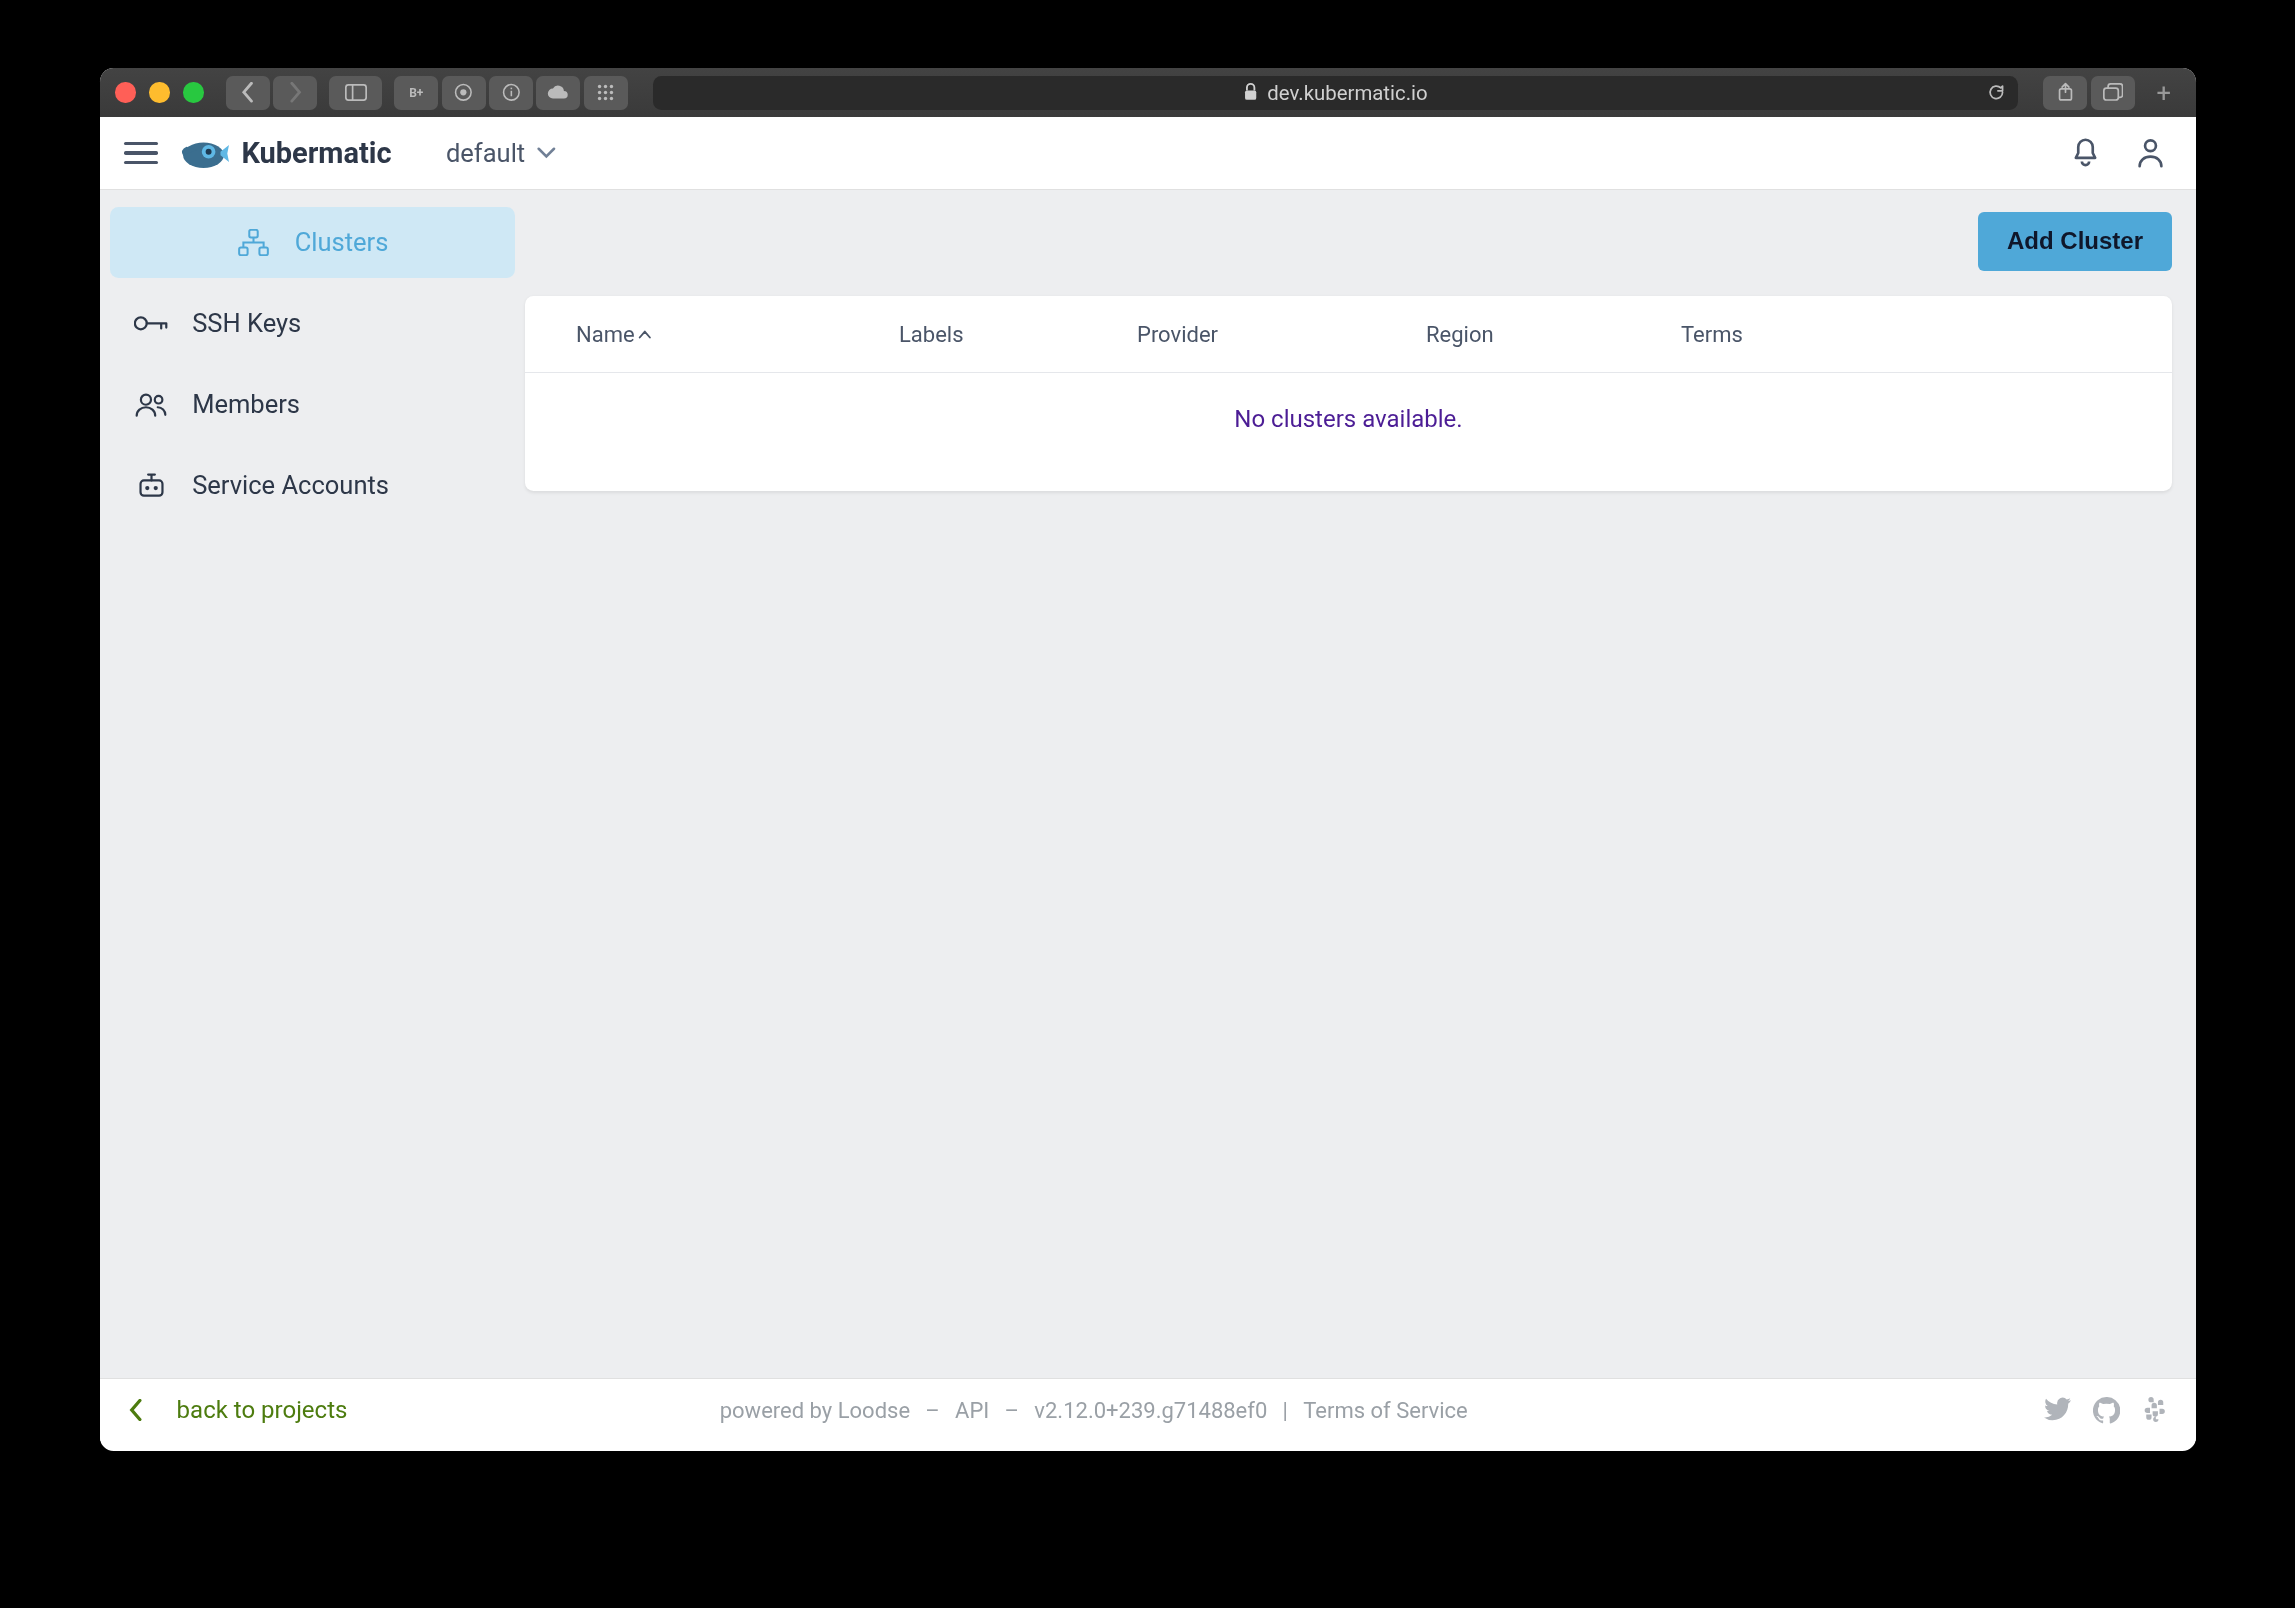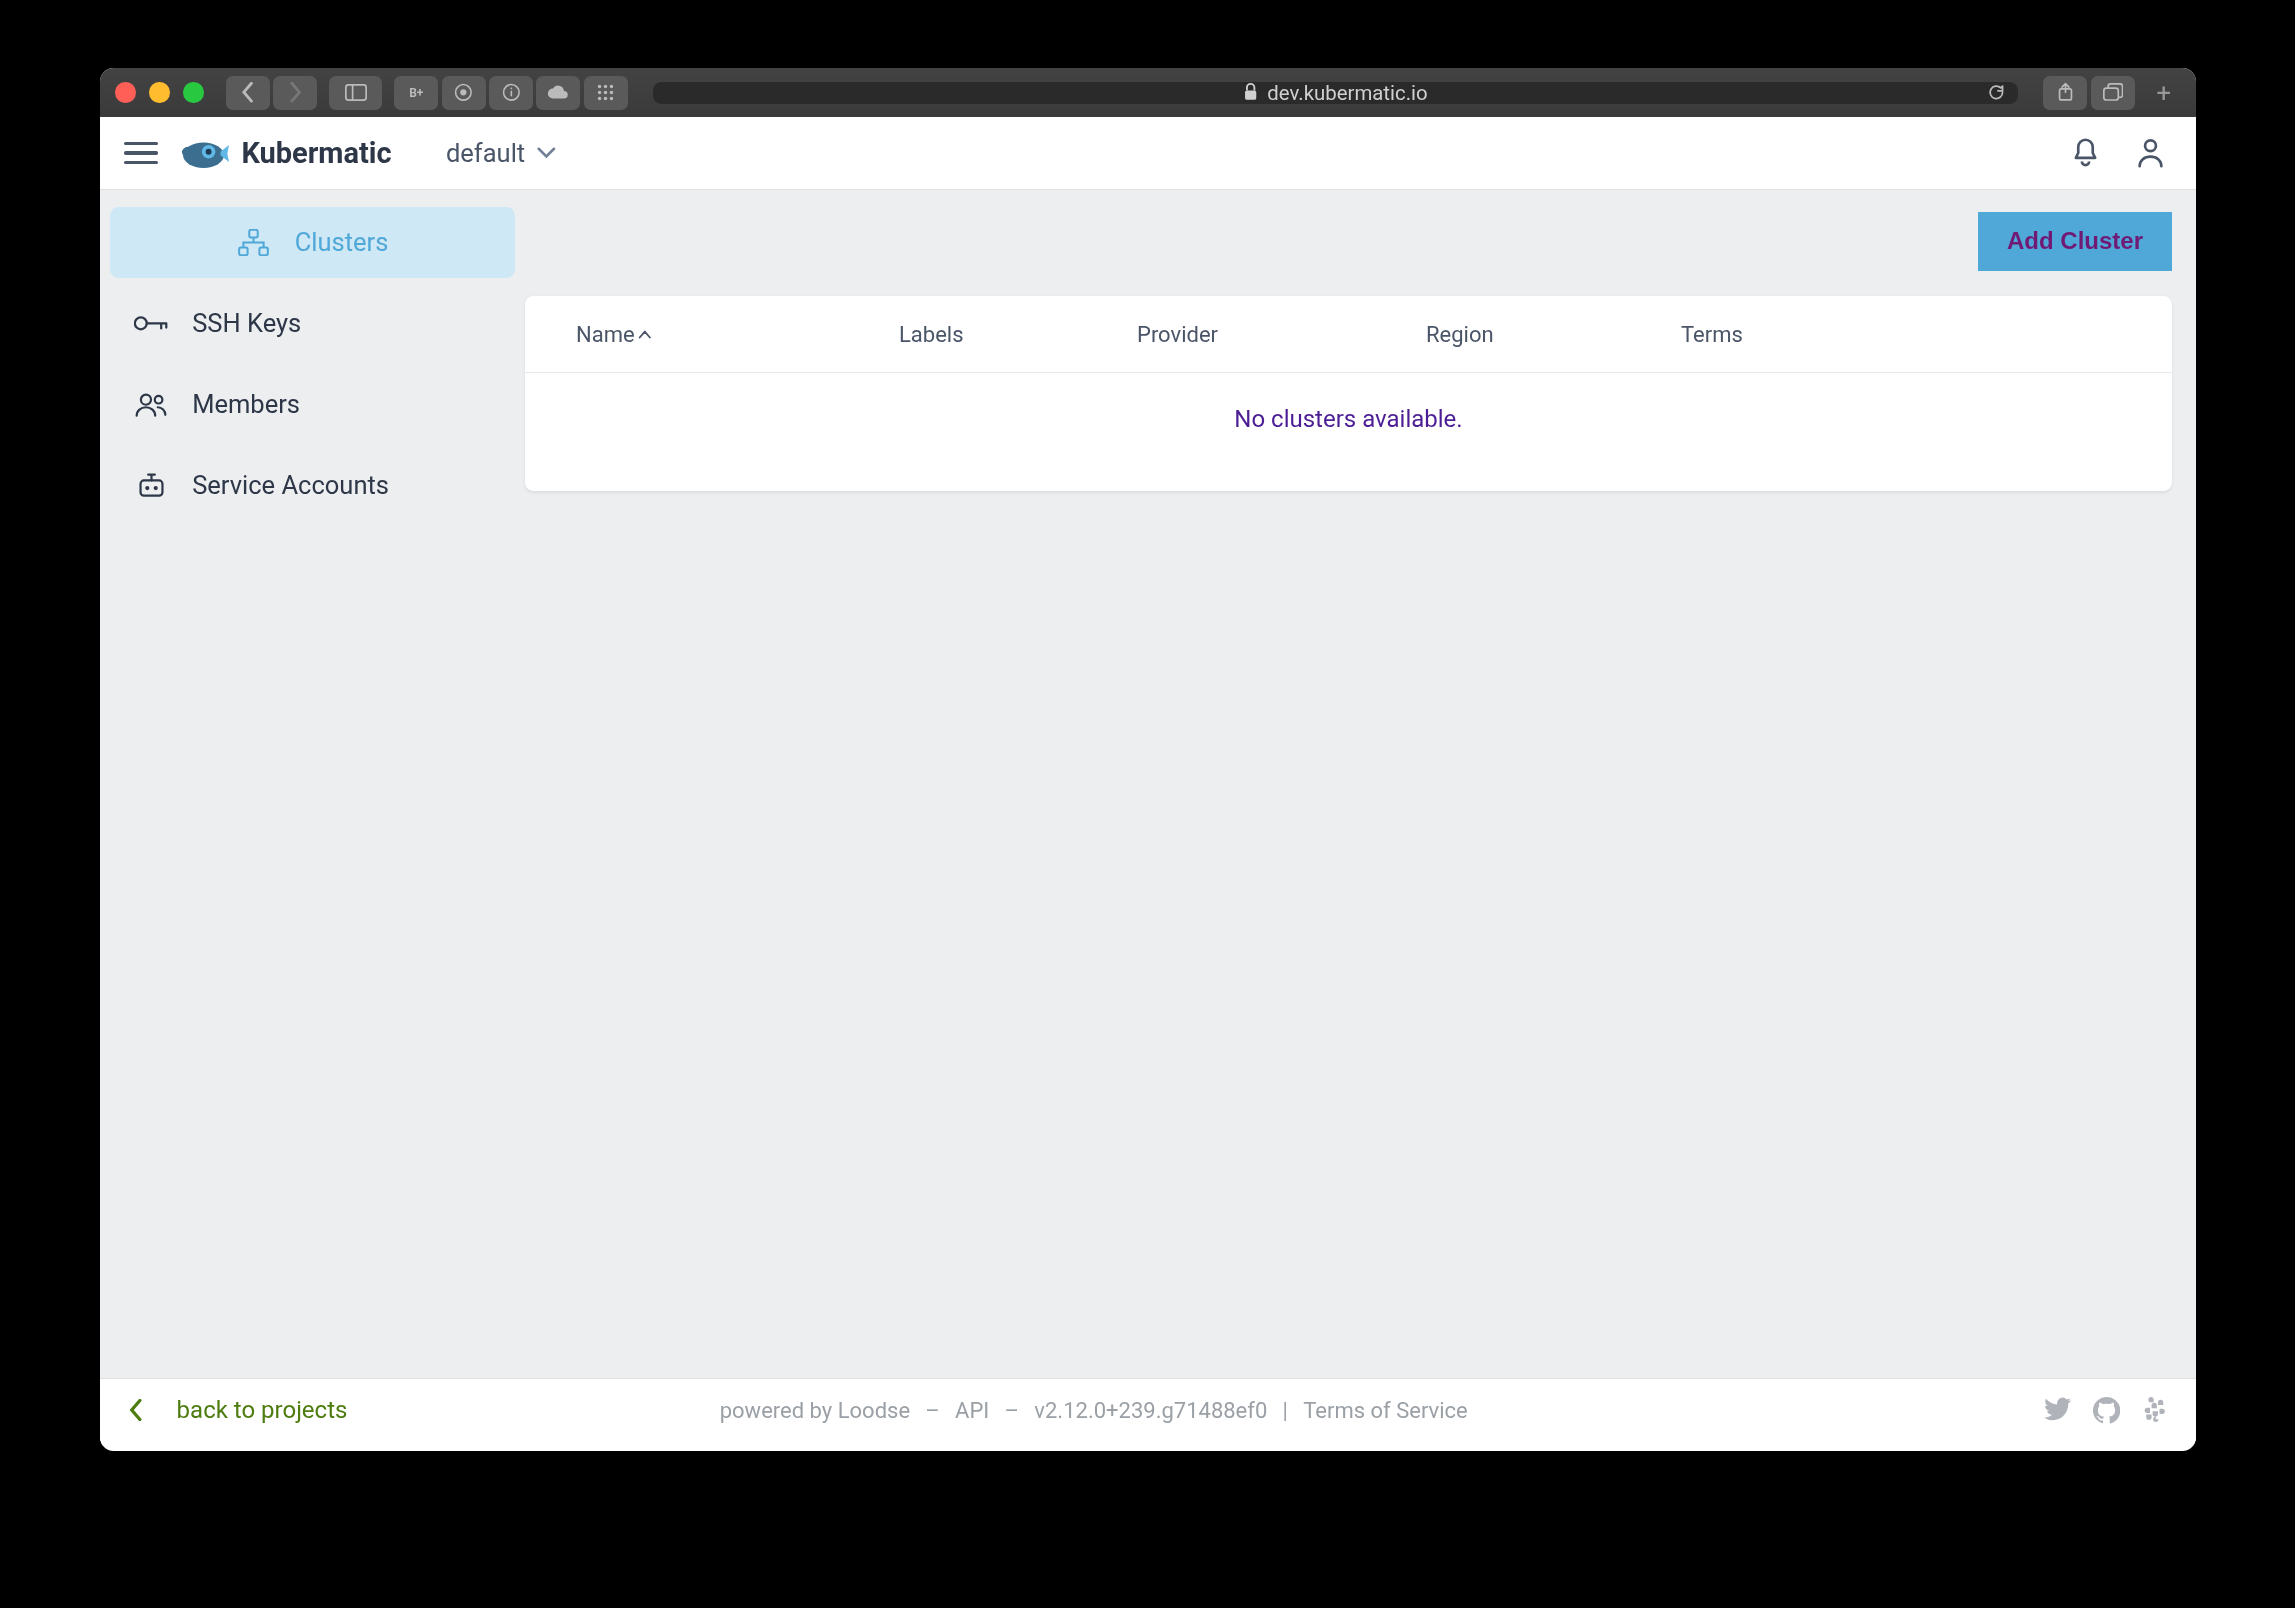--- a/index.html
+++ b/index.html
@@ -37,21 +37,21 @@
     .tb-group { display:flex; gap:3.4px; }
     .tb-btn {
       width: 44px; height: 34px;
       background:#5a5a5a; border-radius:6.8px;
       display:flex;align-items:center;justify-content:center;
       color:#bbb; font-size:17px;
     }
     .tb-btn.wide { width: 53px; }
     .tb-btn.disabled { color:#777; }
     .addr {
-      flex:1; height:22px; background:#2a2a2a;
+      flex:1; height:34px; background:#2a2a2a;
       border-radius:8.5px; margin:0 13.6px;
       display:flex; align-items:center; justify-content:center;
       color:#d0d0d0; font-size:20.4px; gap:8.5px;
       position:relative;
     }
     .addr .reload { position:absolute; right:12px; color:#bbb; }
     .newtab { width:34px; color:#999; font-size:25.5px; text-align:center;}
     .app-header {
       height: 73px; background:#fff;
       border-bottom:0.9px solid #e0e0e0;
@@ -87,22 +87,22 @@
       font-size:25.5px; color:#2d3748; cursor:pointer;
       margin-bottom: 10.2px;
     }
     .side-item.active {
       background:#cfe8f5; color:#4fa8d8;justify-content:center;
     }
     .side-item .icon { width:34px; display:flex; justify-content:center; }
     .main { flex:1; padding: 17px 24px 24px 0; }
     .main-top { display:flex; justify-content:flex-end; margin-bottom: 25.5px; padding-top: 5.1px; }
     .add-btn {
-      background:#4fa8d8; color:#701a75; font-size:24px; font-weight:600;
-      padding:15.3px 29px; border-radius:0; border:none; cursor:pointer;
+      background:#4fa8d8; color:#0f172a; font-size:24px; font-weight:600;
+      padding:15.3px 29px; border-radius:6px; border:none; cursor:pointer;
     }
     .card {
       background:#fff; border-radius:8.5px;
       box-shadow:0 1.7px 3.4px rgba(0,0,0,0.08);
       overflow:hidden;
     }
     .thead {
       display:flex; padding: 25.5px 51px; border-bottom:0.9px solid #e5e7eb;
       font-size:22px; color:#4a5568;
     }

